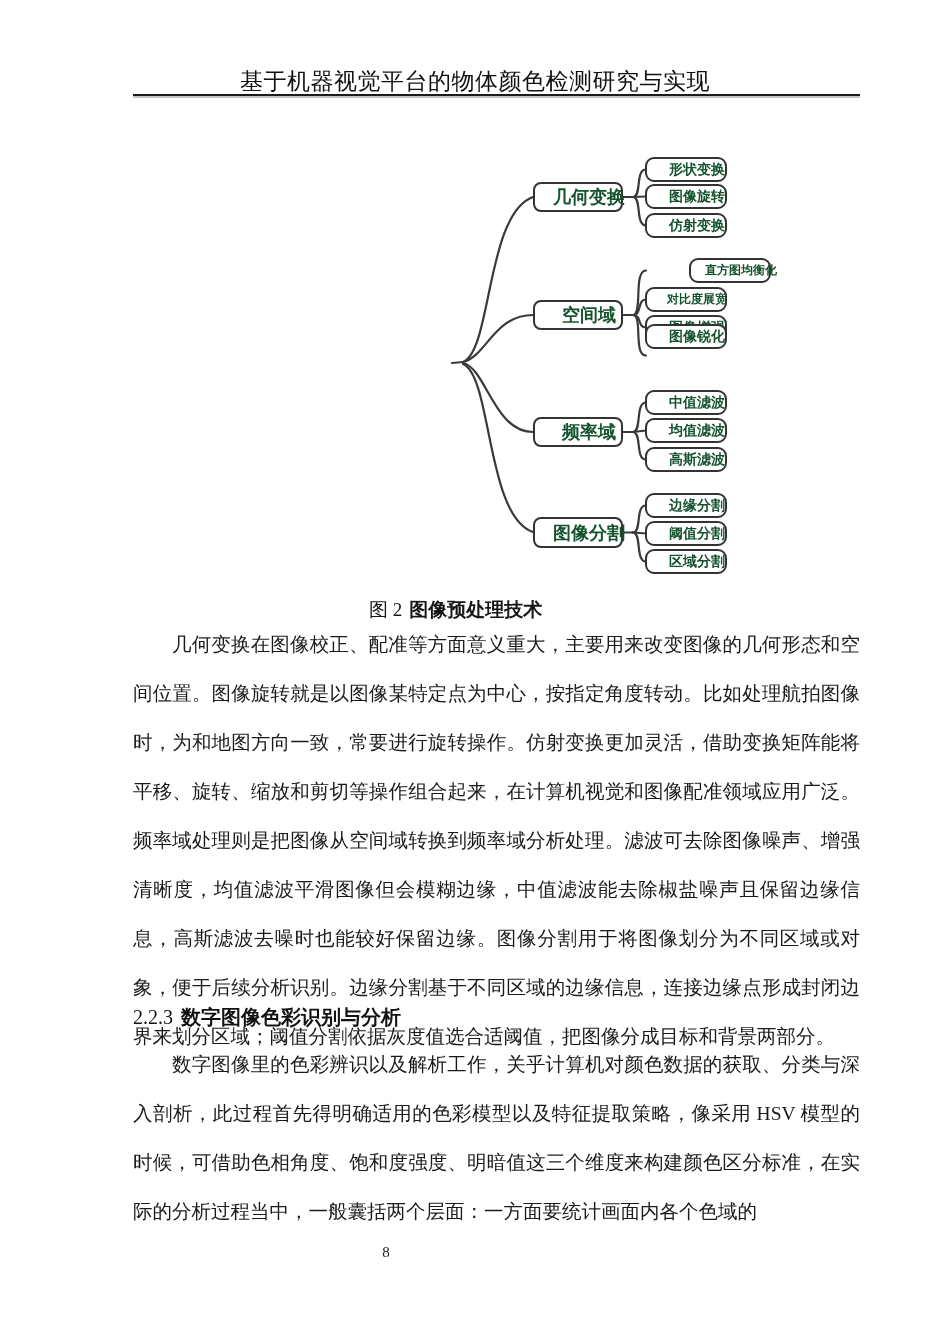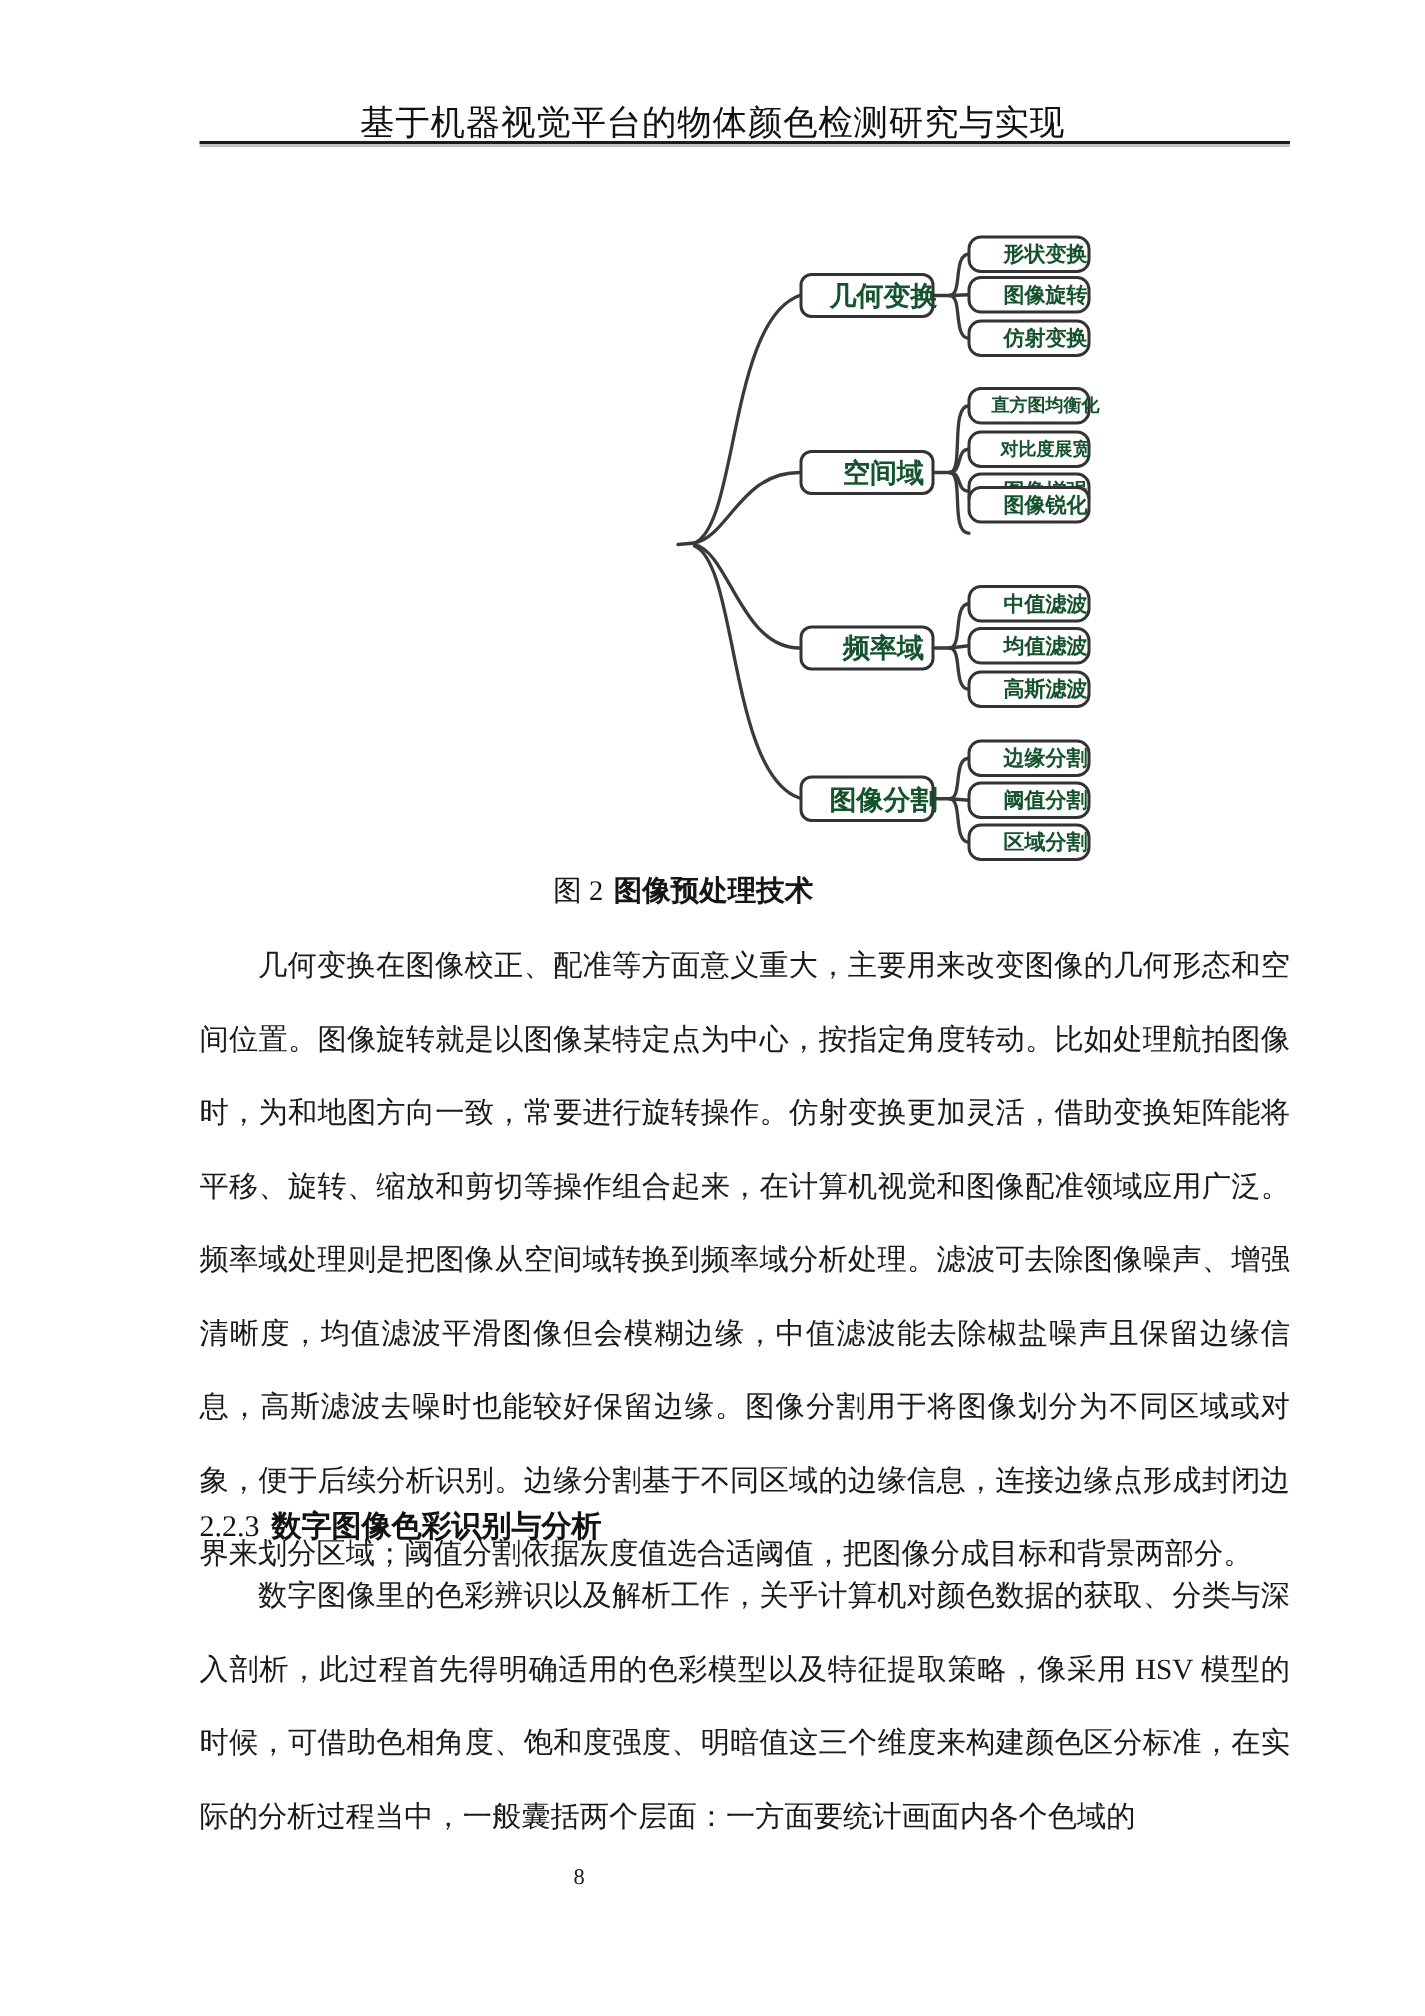--- a/index.html
+++ b/index.html
@@ -35,21 +35,21 @@
     border:2.5px solid #333;border-radius:8px;font-size:18px;
   }
   .b0{top:182px;} .b1{top:300px;text-align:center;} .b2{top:417px;} .b3{top:517px;height:31px;}
   .leaf{
     left:645px;width:82px;height:25px;
     border:2.5px solid #333;border-radius:9px;font-size:14px;
   }
   .leaf.small{font-size:12px;}
   
   .caption{
-    position:absolute;top:581px;left:0;width:911px;text-align:center;
+    position:absolute;top:597px;left:0;width:911px;text-align:center;
     font-size:19px;color:#161616;
   }
   .caption .num{font-family:"Liberation Serif","DejaVu Serif",serif;}
   .caption .ttl{
     font-family:"Liberation Sans","DejaVu Sans",sans-serif;font-weight:bold;
     margin-left:7px;
   }
   
   .para{
     position:absolute;left:133px;width:727px;
@@ -114,21 +114,21 @@
 
   <div class="nodebox branch b0">几何变换</div>
   <div class="nodebox branch b1">空间域</div>
   <div class="nodebox branch b2">频率域</div>
   <div class="nodebox branch b3">图像分割</div>
 
   <div class="nodebox leaf" style="top:157px;">形状变换</div>
   <div class="nodebox leaf" style="top:184px;">图像旋转</div>
   <div class="nodebox leaf" style="top:213px;">仿射变换</div>
 
-  <div class="nodebox leaf small" style="top:258px;">直方图均衡化</div>
+  <div class="nodebox leaf small" style="top:258px;margin-left:44px;">直方图均衡化</div>
   <div class="nodebox leaf small" style="top:287px;">对比度展宽</div>
   <div class="nodebox leaf" style="top:315px;">图像增强</div>
   <div class="nodebox leaf" style="top:324px;">图像锐化</div>
 
   <div class="nodebox leaf" style="top:390px;">中值滤波</div>
   <div class="nodebox leaf" style="top:418px;">均值滤波</div>
   <div class="nodebox leaf" style="top:447px;">高斯滤波</div>
 
   <div class="nodebox leaf" style="top:493px;">边缘分割</div>
   <div class="nodebox leaf" style="top:521px;">阈值分割</div>

